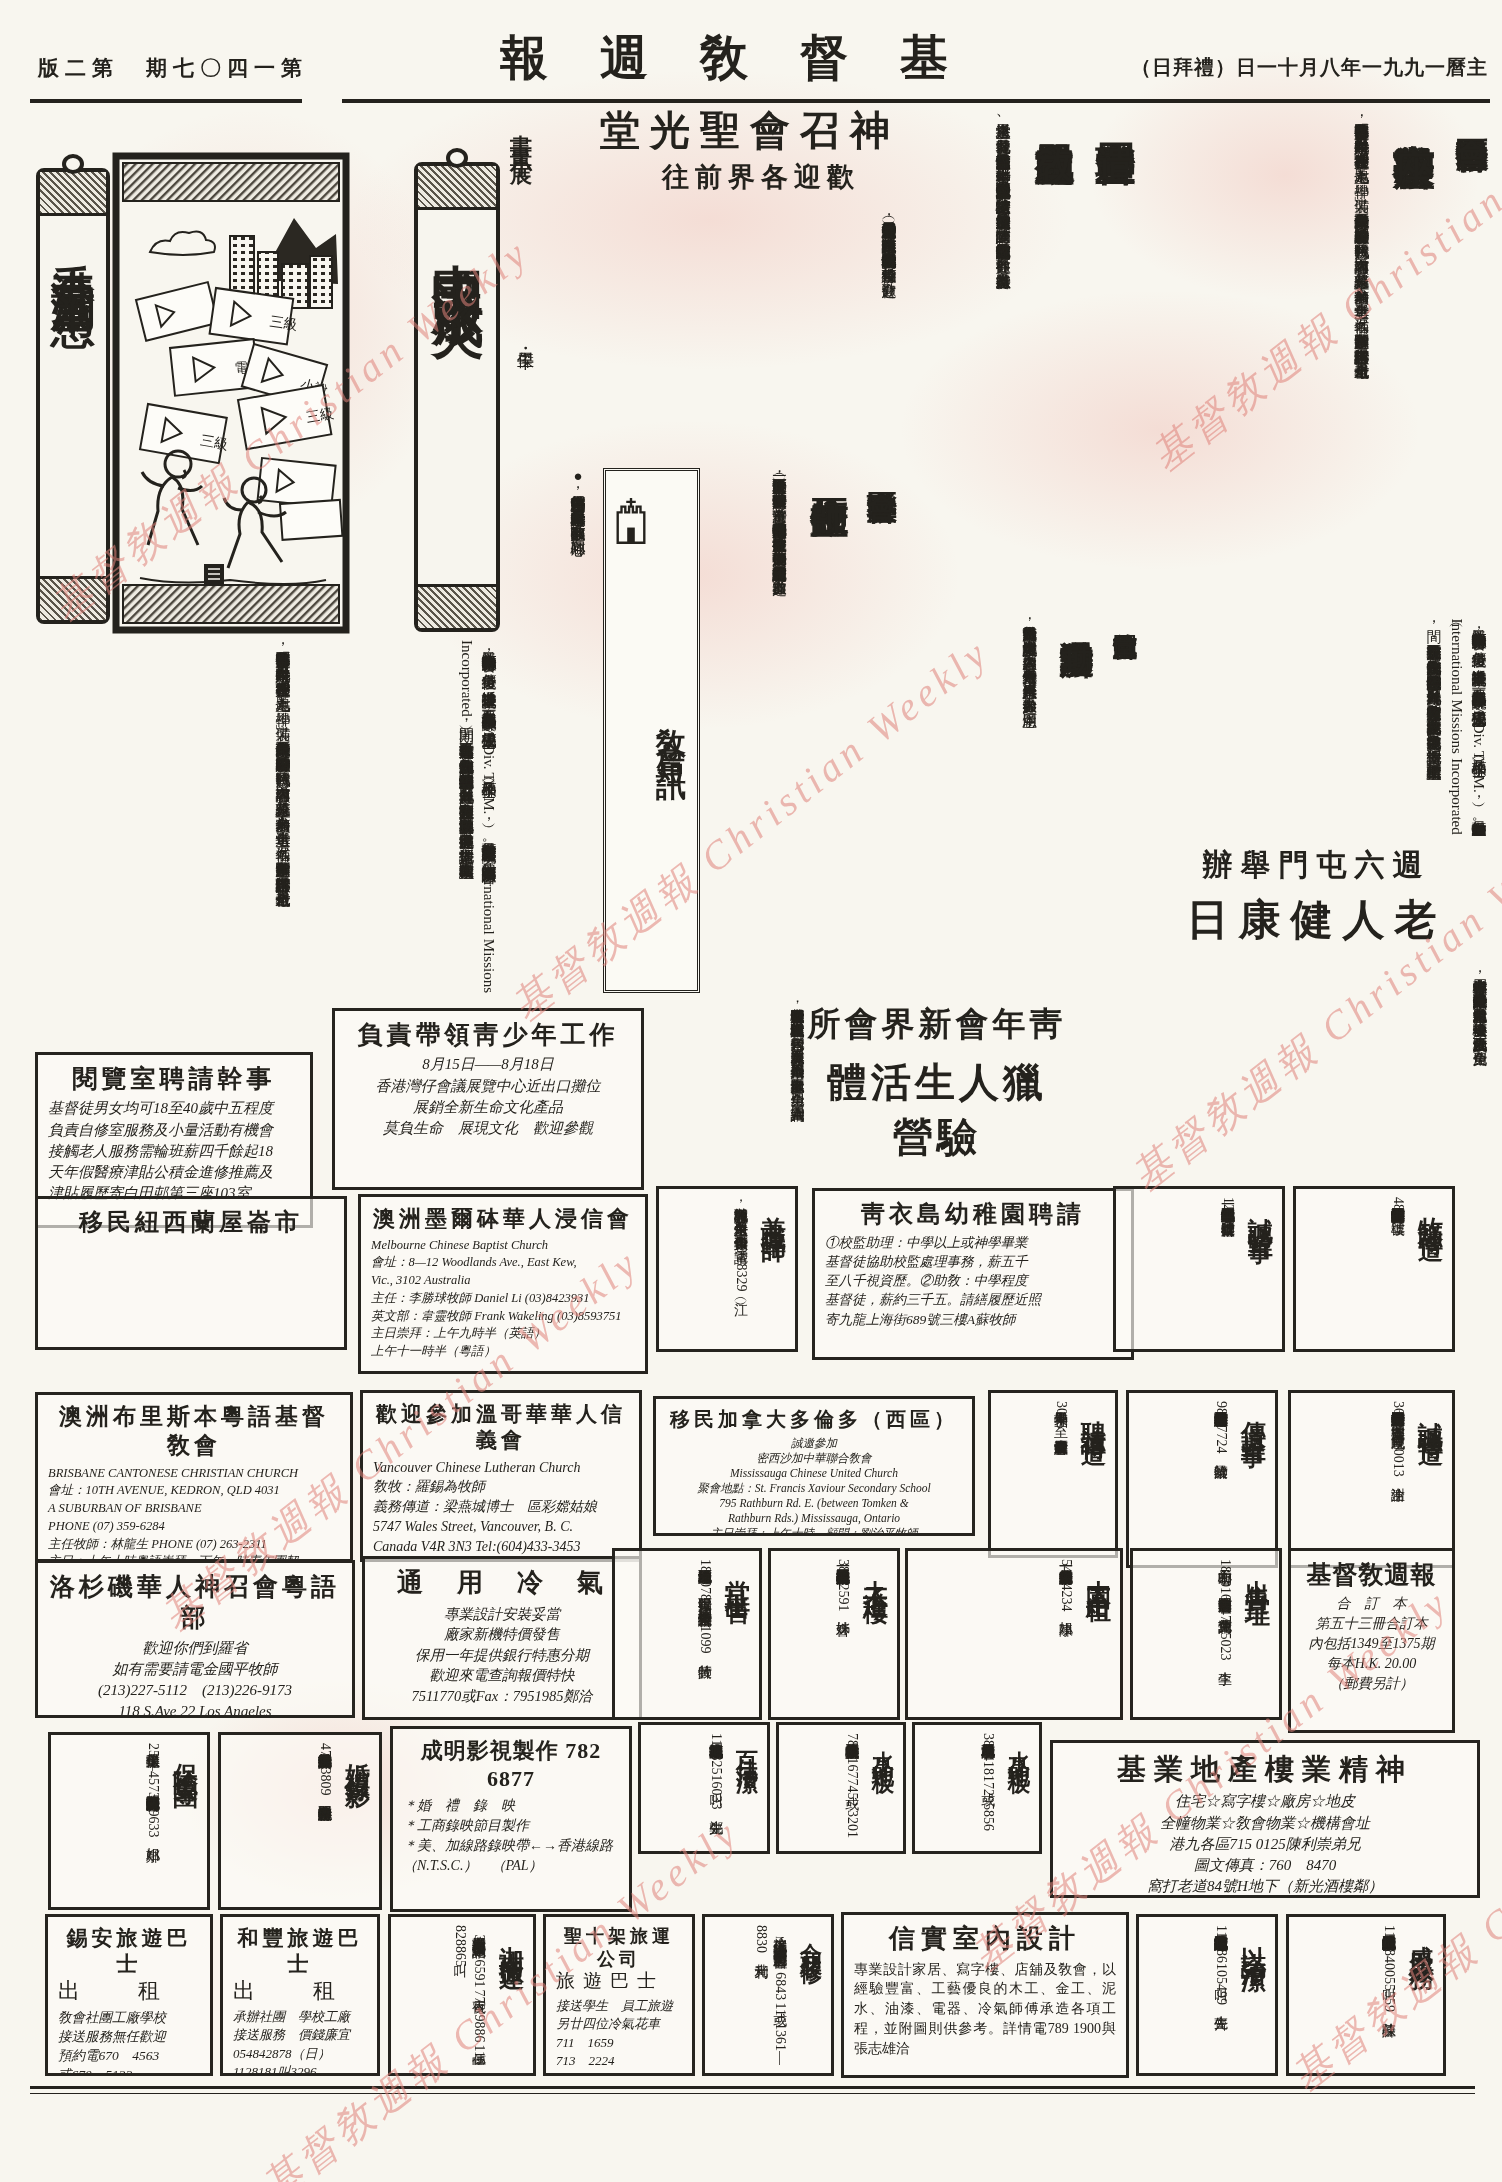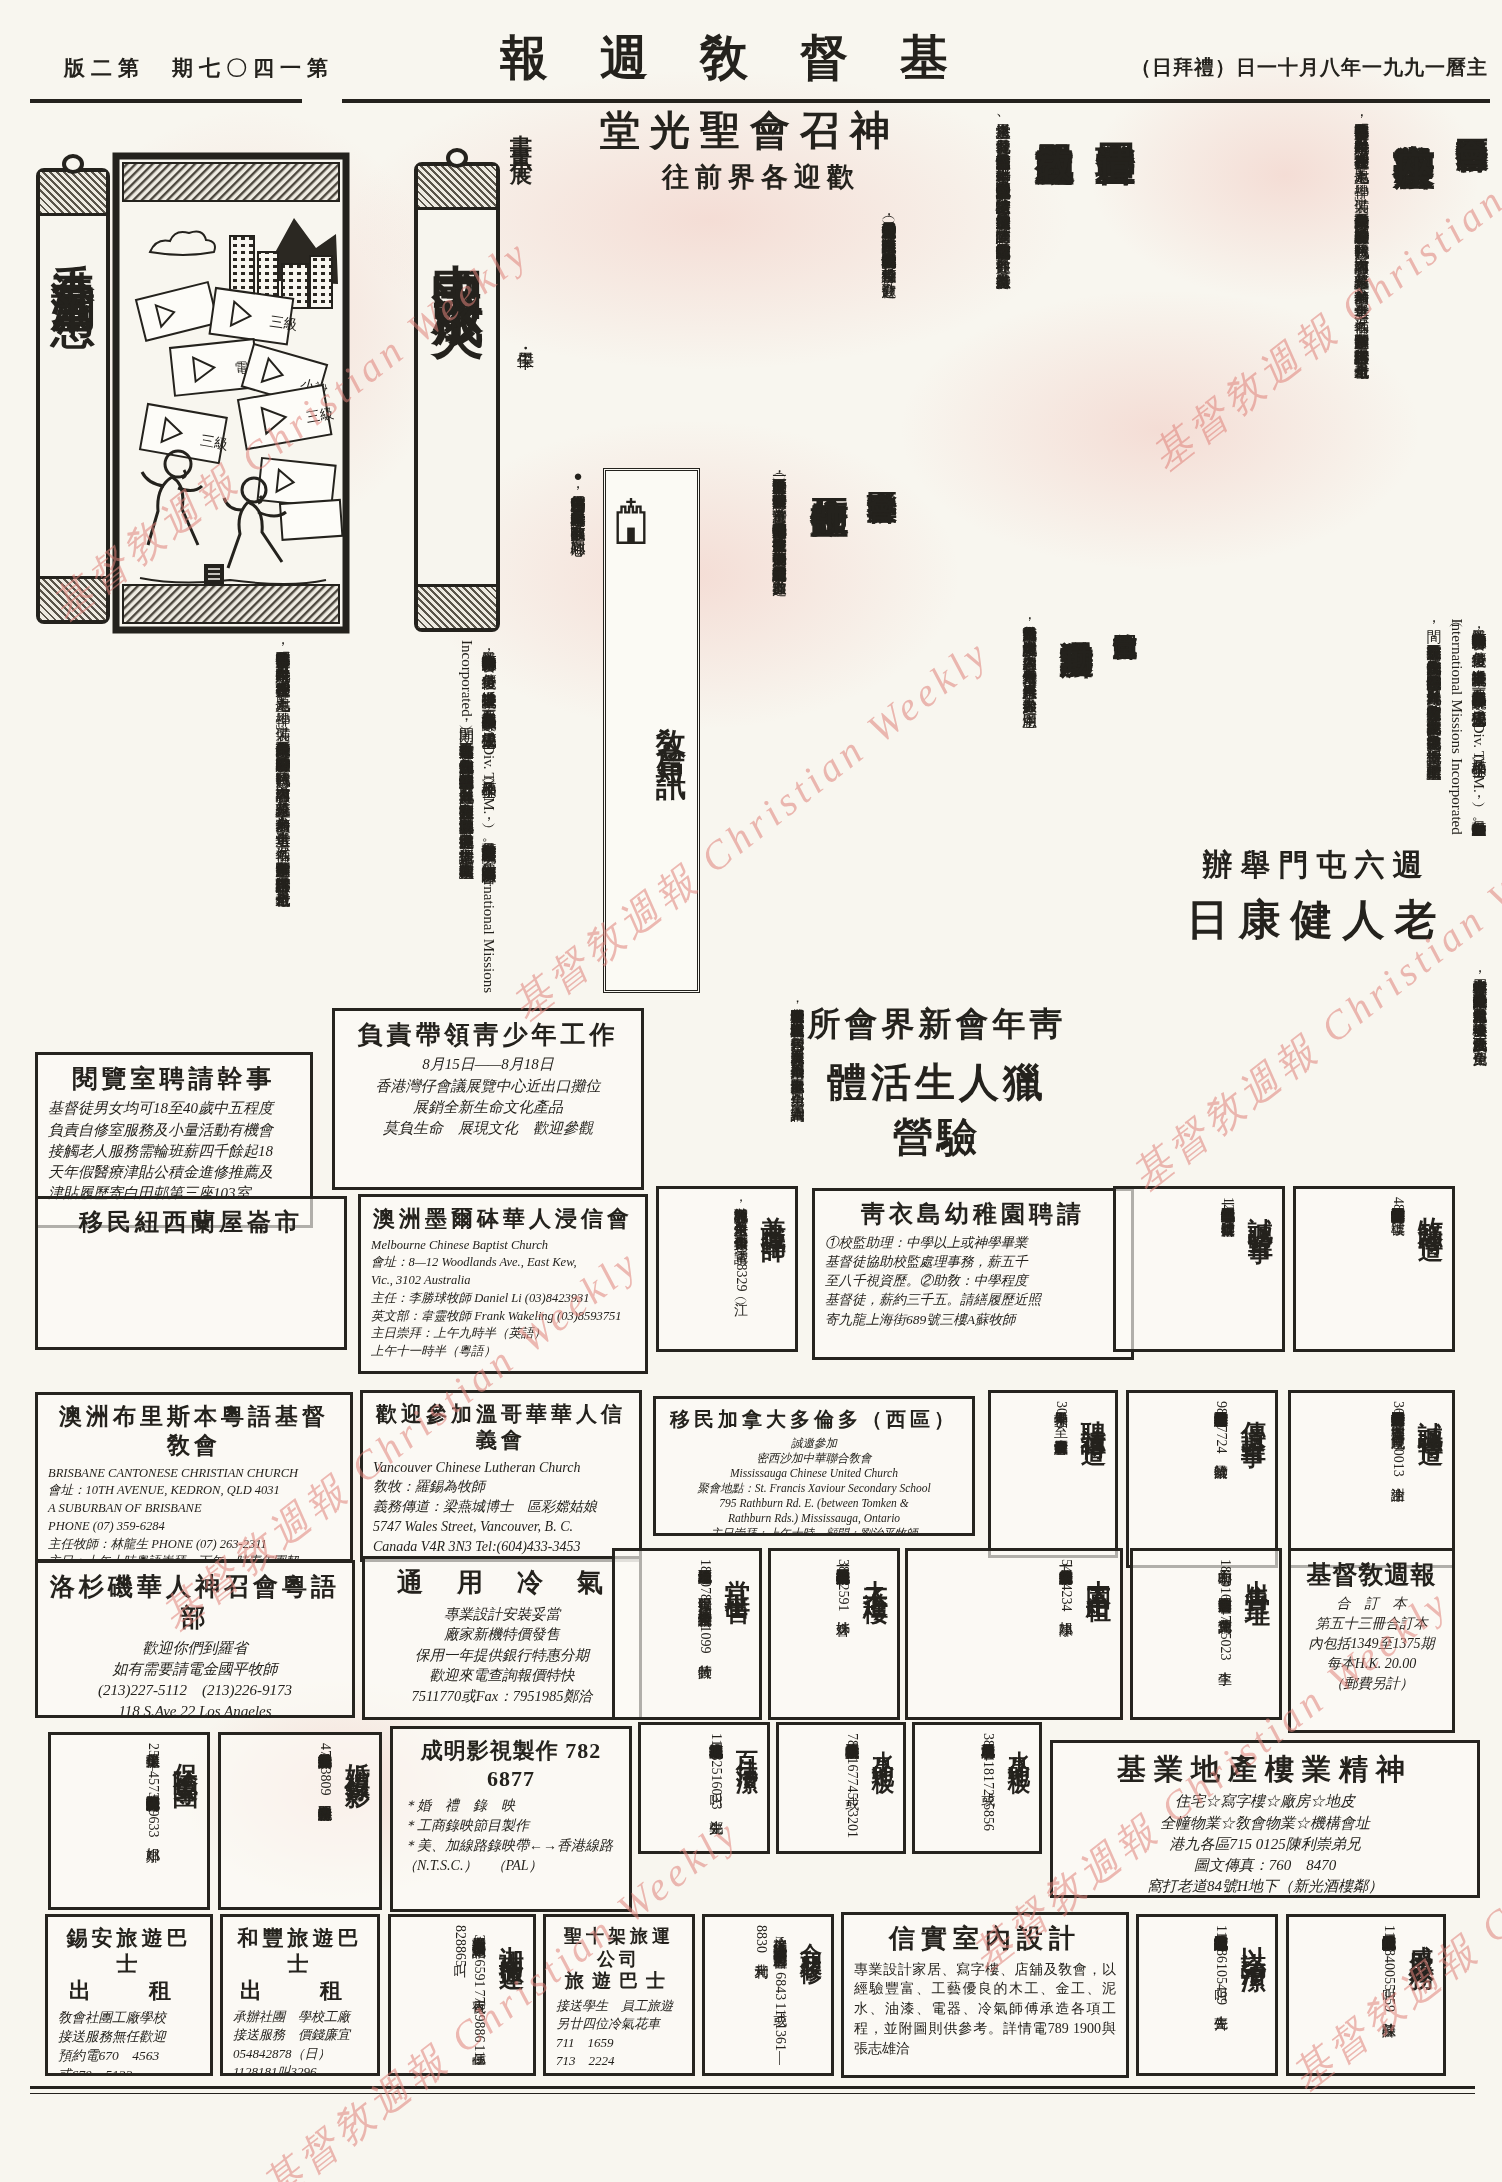--- a/index.html
+++ b/index.html
@@ -4,21 +4,21 @@
 <style>
   html,body{margin:0;padding:0;background:#d8d4c9;}
   .page{position:relative;width:1502px;height:2182px;margin:0 auto;background:#f8f6ef;
         overflow:hidden;color:#24221d;font-family:"Liberation Serif","DejaVu Serif",serif;}
   [data-name]{box-sizing:border-box;}
   .rtl{direction:rtl;unicode-bidi:bidi-override;}
   .vtext{writing-mode:vertical-rl;}
   .prelines{white-space:pre-line;font-style:italic;}
   .abs{position:absolute;}
   
-  .hdr-issue{position:absolute;left:38px;top:54px;font-size:21px;font-weight:700;letter-spacing:6px;margin-left:26px;}
+  .hdr-issue{position:absolute;left:38px;top:54px;font-size:21px;font-weight:700;letter-spacing:6px;}
   .hdr-masthead{position:absolute;left:390px;top:26px;width:720px;text-align:center;
                 font-size:48px;font-weight:700;letter-spacing:52px;}
   .hdr-date{position:absolute;right:14px;top:54px;font-size:20px;font-weight:700;letter-spacing:1px;}
   .rule{position:absolute;background:#24221d;}
   
   .art{position:absolute;writing-mode:vertical-rl;overflow:hidden;}
   .art .t1{font-weight:700;line-height:1.12;margin-left:16px;}
   .art .t2{font-weight:700;line-height:1.1;margin-left:18px;}
   .a-body{font-size:15px;line-height:1.5;text-align:justify;}
   .vbody{position:absolute;writing-mode:vertical-rl;overflow:hidden;font-size:15px;line-height:1.5;text-align:justify;}
@@ -32,21 +32,21 @@
   .scroll-cap.bot{border-bottom:none;border-top:3px solid #24221d;margin-top:auto;}
   .scroll-text{writing-mode:vertical-rl;font-weight:700;letter-spacing:8px;padding-top:12px;}
   
   .briefs{position:absolute;writing-mode:vertical-rl;overflow:hidden;}
   .briefs-head{border:3px double #24221d;padding:12px 6px;margin-left:14px;
                font-size:30px;font-weight:900;letter-spacing:14px;text-align:center;background:#fbfaf4;}
   
   .adbox{position:absolute;border:3px solid #26241f;background:rgba(252,251,246,.65);
          padding:8px 10px;overflow:hidden;}
   .ad-t{text-align:center;font-weight:700;font-size:25px;letter-spacing:4px;line-height:1.25;}
-  .ad-sub{text-align:center;font-weight:700;font-size:22px;letter-spacing:18px;line-height:1.2;}
+  .ad-sub{font-weight:400;font-size:22px;letter-spacing:18px;line-height:1.2;}
   .ad-b{font-size:15px;line-height:1.42;margin-top:4px;}
   .ad-b.center{text-align:center;}
   .vad{padding:8px;}
   .vad-in{width:100%;height:100%;writing-mode:vertical-rl;overflow:hidden;}
   .vad-t{font-size:25px;font-weight:700;letter-spacing:7px;margin-left:10px;line-height:1.1;}
   .vad-b{font-size:14px;line-height:1.34;text-align:justify;}
   
   .youth{position:absolute;display:flex;overflow:hidden;}
   .youth-body{flex:1;writing-mode:vertical-rl;font-size:14px;line-height:1.45;text-align:justify;overflow:hidden;}
   .youth-titles{width:260px;padding-top:4px;}

